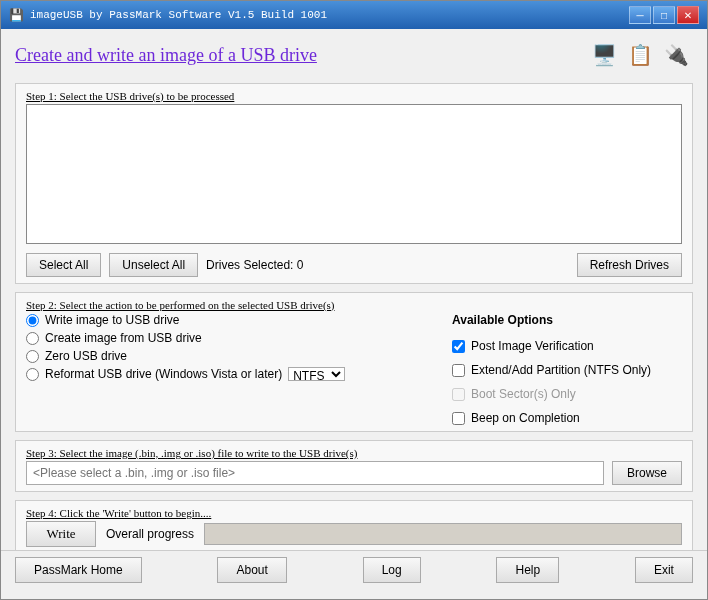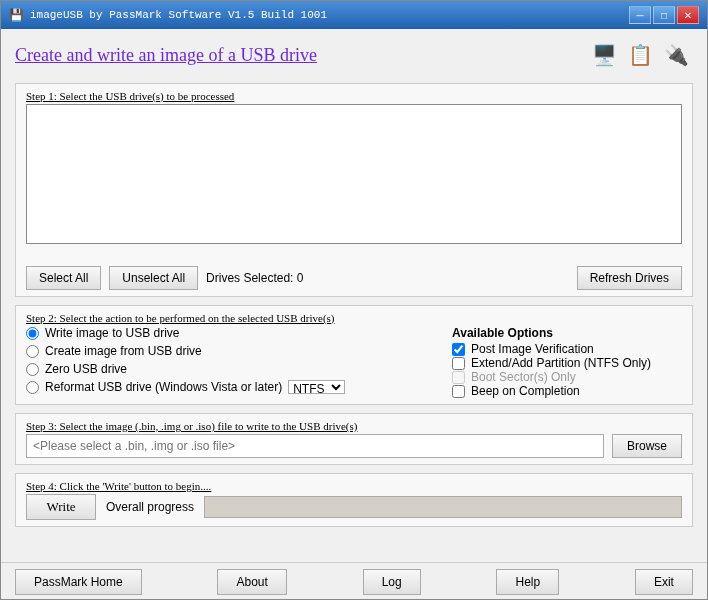--- a/index.html
+++ b/index.html
@@ -101,21 +101,21 @@
     .drive-list-box {
       border: 1px solid #888;
       background: white;
       height: 140px;
       width: 100%;
     }
     .drive-buttons-row {
       display: flex;
       align-items: center;
       gap: 8px;
-      margin-top: 22px;
+      margin-top: 9px;
     }
     .btn {
       background: linear-gradient(to bottom, #f8f8f8, #e0e0e0);
       border: 1px solid #aaa;
       padding: 3px 12px;
       font-size: 12px;
       cursor: pointer;
       height: 24px;
       min-width: 70px;
       text-align: center;
@@ -135,21 +135,21 @@
     .step2-left {
       flex: 1;
       display: flex;
       flex-direction: column;
       gap: 4px;
     }
     .step2-right {
       width: 230px;
       display: flex;
       flex-direction: column;
-      gap: 0;
+      gap: 10px;
     }
     .radio-row {
       display: flex;
       align-items: center;
       gap: 6px;
     }
     .radio-row input[type=radio] {
       margin: 0;
     }
     .reformat-row {
@@ -217,21 +217,21 @@
     }
     .progress-bar-fill {
       height: 100%;
       background: #4a8ad4;
       width: 0%;
     }
     .footer {
       display: flex;
       justify-content: space-between;
       align-items: center;
-      padding: 6px 14px 4px 14px;
+      padding: 6px 14px 16px 14px;
       border-top: 1px solid #ccc;
       background: #f0f0f0;
       flex-shrink: 0;
     }
     .footer-btn {
       background: linear-gradient(to bottom, #f8f8f8, #e0e0e0);
       border: 1px solid #aaa;
       padding: 4px 18px;
       font-size: 12px;
       cursor: pointer;

